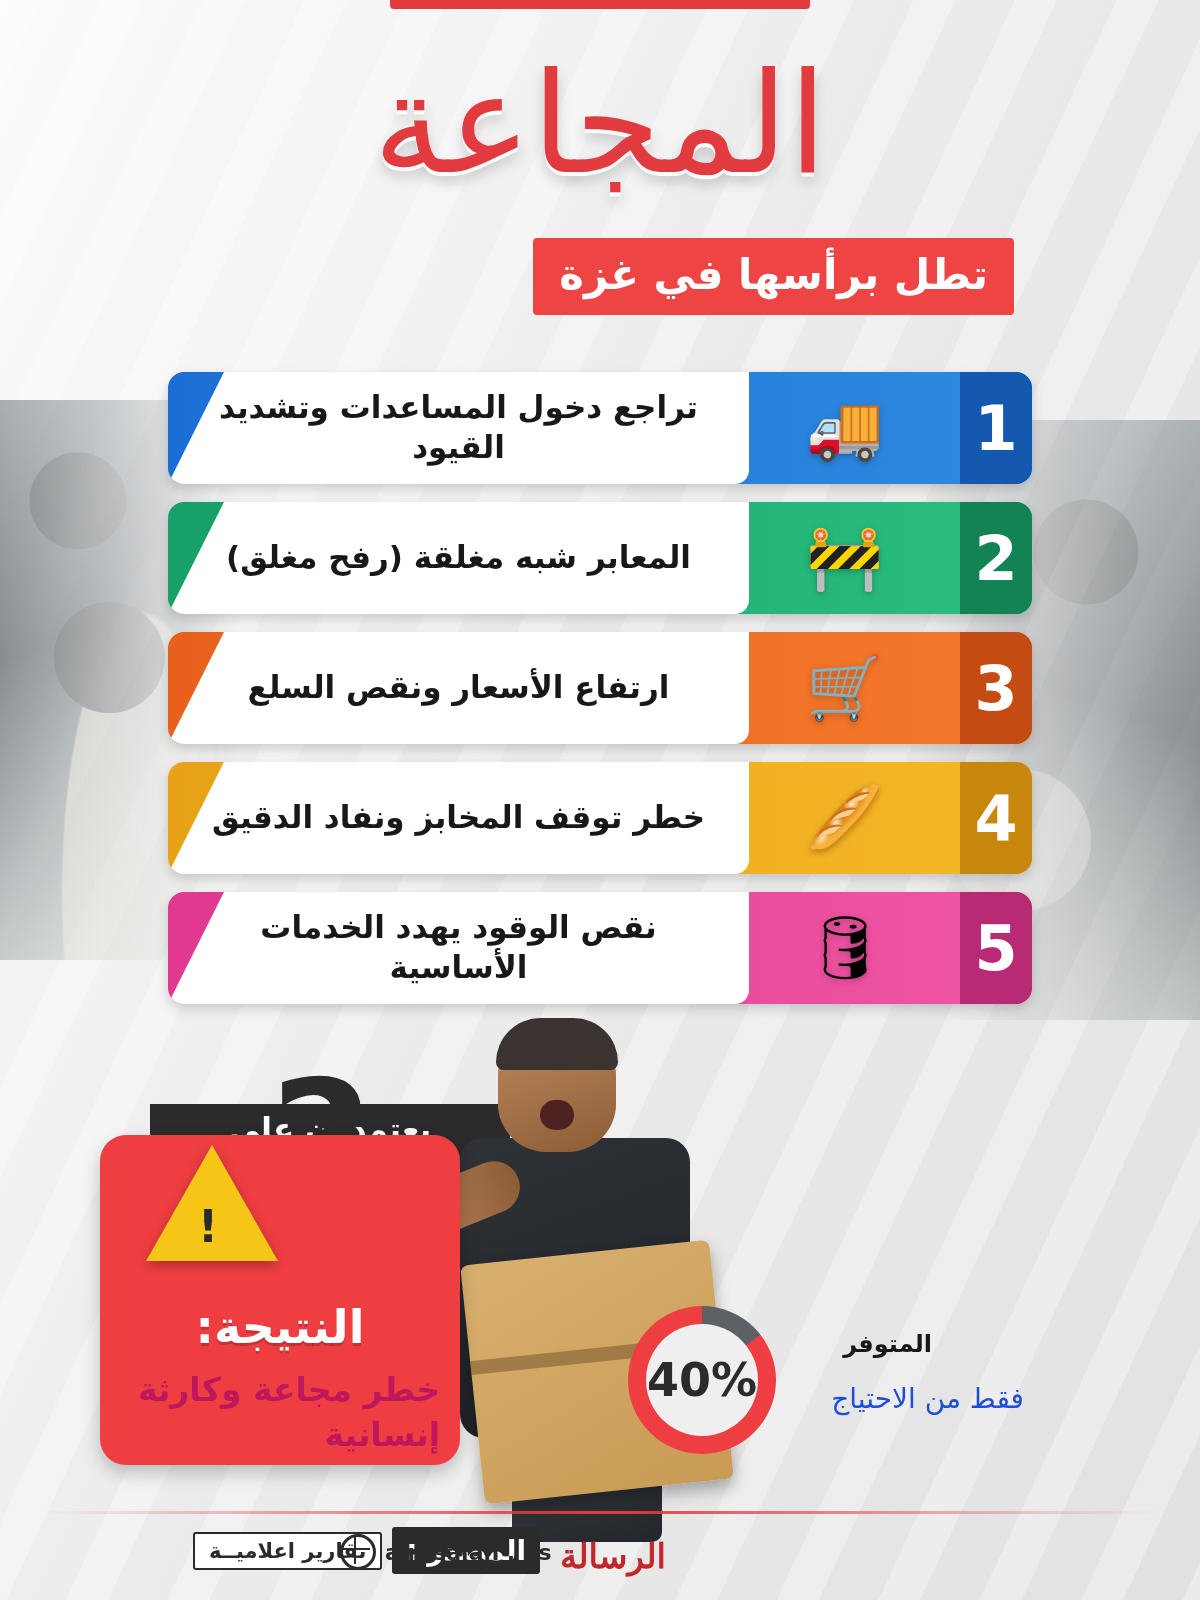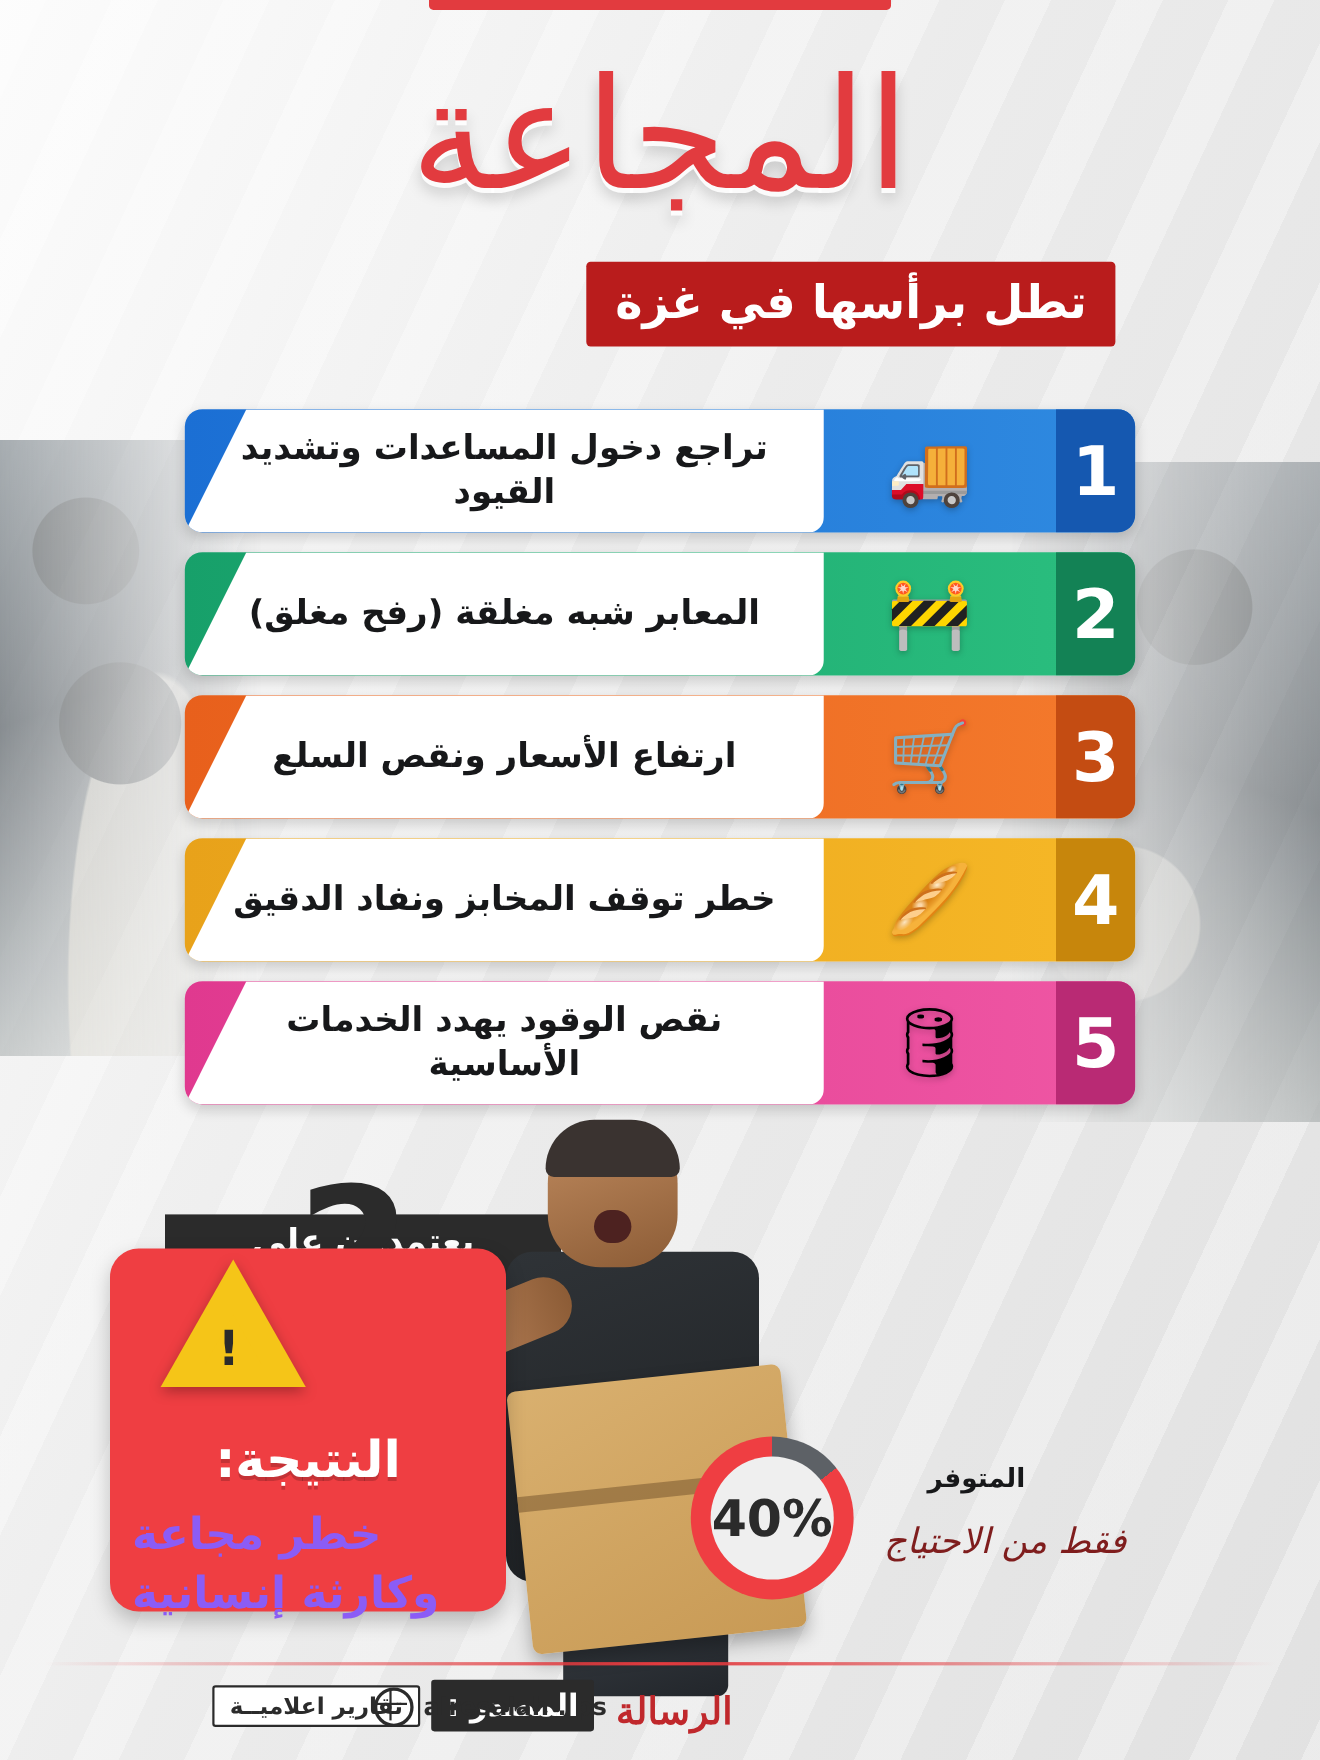--- a/index.html
+++ b/index.html
@@ -43,21 +43,21 @@
   
   .top-rule{position:absolute;top:0;left:50%;transform:translateX(-50%);
       width:420px;height:9px;background:#e23b3f;border-radius:0 0 4px 4px;}
 
   
   .title{position:absolute;top:50px;right:170px;left:170px;text-align:center;
       font-size:140px;line-height:1.05;font-weight:normal;color:#e23b3f;
       letter-spacing:-2px;
       text-shadow:0 4px 0 rgba(255,255,255,.9),0 9px 14px rgba(0,0,0,.18);}
   .subtitle{position:absolute;top:238px;right:186px;
-      background:#b91c1c;color:#fff;font-size:42px;font-weight:bold;
+      background:#ef4444;color:#fff;font-size:42px;font-weight:bold;
       padding:12px 26px 16px;border-radius:4px;}
 
   
   .rows{position:absolute;top:372px;right:168px;width:864px;}
   .row{position:relative;height:112px;margin-bottom:18px;border-radius:16px;overflow:hidden;
        box-shadow:0 5px 12px rgba(0,0,0,.16);}
   .row .num{position:absolute;right:0;top:0;bottom:0;width:72px;
        display:flex;align-items:center;justify-content:center;
        font-size:62px;font-weight:bold;color:#fff;}
   .row .icon{position:absolute;right:72px;top:0;bottom:0;width:230px;
@@ -97,31 +97,31 @@
       border-left:66px solid transparent;border-right:66px solid transparent;
       border-bottom:116px solid #f5c518;filter:drop-shadow(0 4px 6px rgba(0,0,0,.3));}
   .warn-in{position:absolute;left:186px;top:1195px;width:0;height:0;
       border-left:26px solid transparent;border-right:26px solid transparent;
       border-bottom:46px solid #f5c518;}
   .warn-bang{position:absolute;left:202px;top:1205px;width:16px;font-size:44px;
       color:#2b2b2b;font-weight:bold;line-height:1;text-align:center;}
   .result-title{position:absolute;left:120px;top:1300px;width:320px;text-align:center;
       font-size:46px;font-weight:bold;color:#fff;
       text-shadow:0 3px 0 rgba(0,0,0,.18);}
-  .result-text{position:absolute;left:120px;top:1368px;width:320px;text-align:left;
-      font-size:40px;font-weight:bold;color:#8b5cf6;line-height:1.35;}
+  .result-text{position:absolute;left:120px;top:1368px;width:320px;text-align:right;
+      font-size:33px;font-weight:bold;color:#be185d;line-height:1.35;}
 
   
   .donut{position:absolute;left:628px;top:1306px;width:148px;height:148px;border-radius:50%;
       background:conic-gradient(#5d6166 0deg 52deg,#ef3e42 52deg 360deg);}
   .donut-hole{position:absolute;left:18px;top:18px;width:112px;height:112px;border-radius:50%;
       background:#efefef;display:flex;align-items:center;justify-content:center;
       font-size:46px;font-weight:bold;color:#2b2b2b;}
   .avail-title{position:absolute;right:268px;top:1330px;font-size:24px;font-weight:bold;color:#17181a;}
-  .avail-sub{position:absolute;right:176px;top:1382px;font-size:32px;color:#7f1d1d;font-style:italic;}
+  .avail-sub{position:absolute;right:176px;top:1382px;font-size:28px;color:#1d4ed8;}
 
   
   .man{position:absolute;left:452px;top:1022px;width:310px;height:520px;}
   .man-head{position:absolute;left:46px;top:0;width:118px;height:130px;border-radius:54px 54px 48px 48px;
       background:linear-gradient(160deg,#c08b5f,#8c5c36);}
   .man-hair{position:absolute;left:44px;top:-4px;width:122px;height:52px;border-radius:58px 58px 10px 10px;background:#3a3330;}
   .man-mouth{position:absolute;left:88px;top:78px;width:34px;height:30px;border-radius:16px;background:#4d2220;}
   .man-body{position:absolute;left:8px;top:116px;width:230px;height:300px;border-radius:24px;
       background:linear-gradient(160deg,#2f3337,#1d2023);}
   .man-arm{position:absolute;left:-40px;top:150px;width:110px;height:52px;border-radius:26px;

